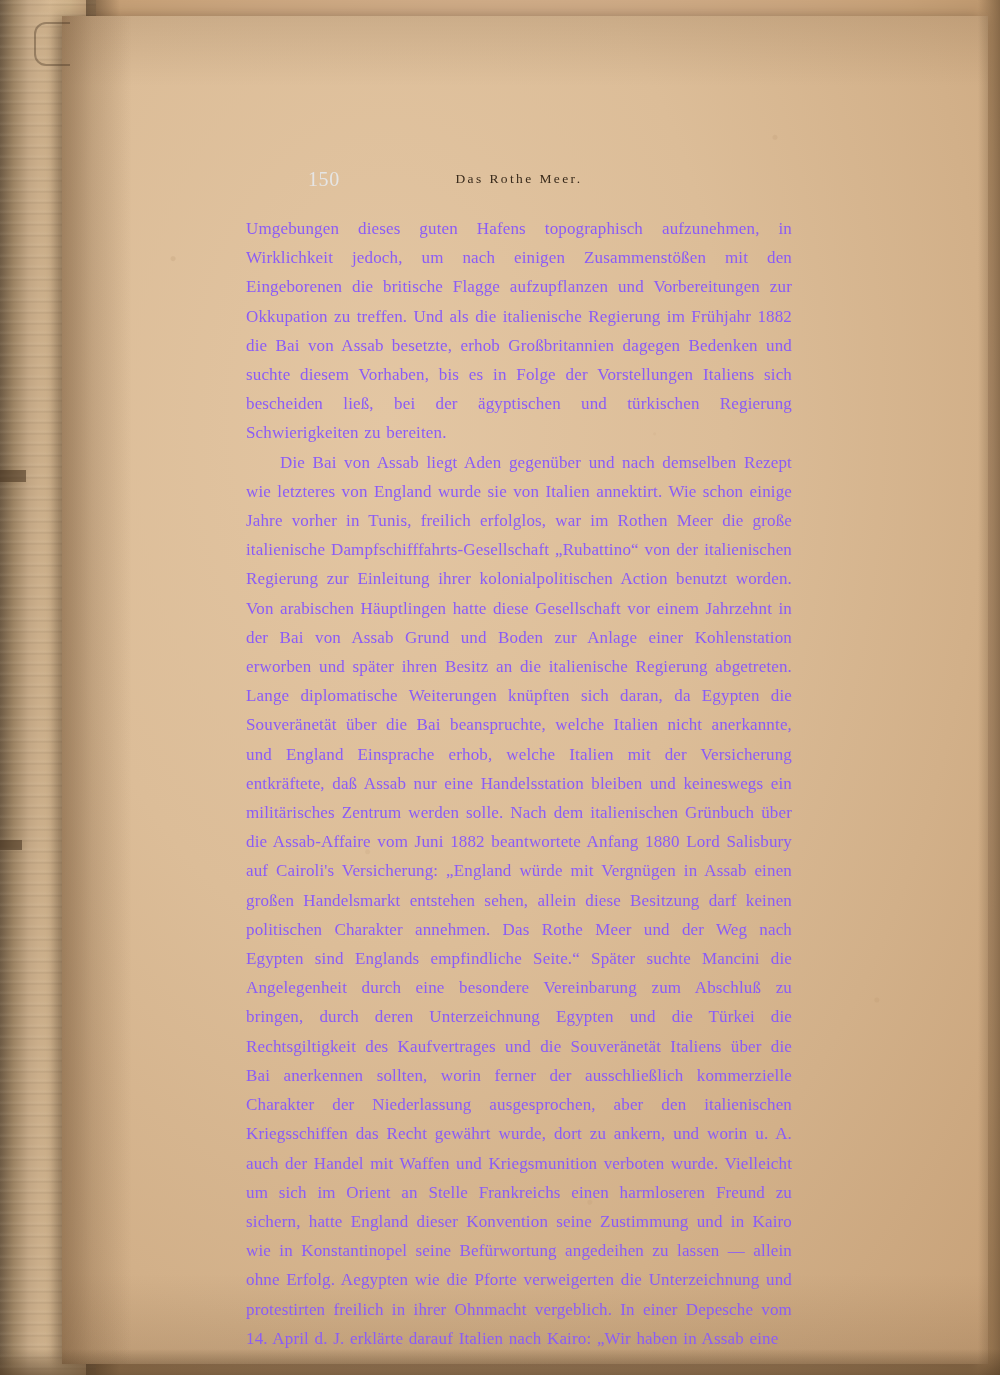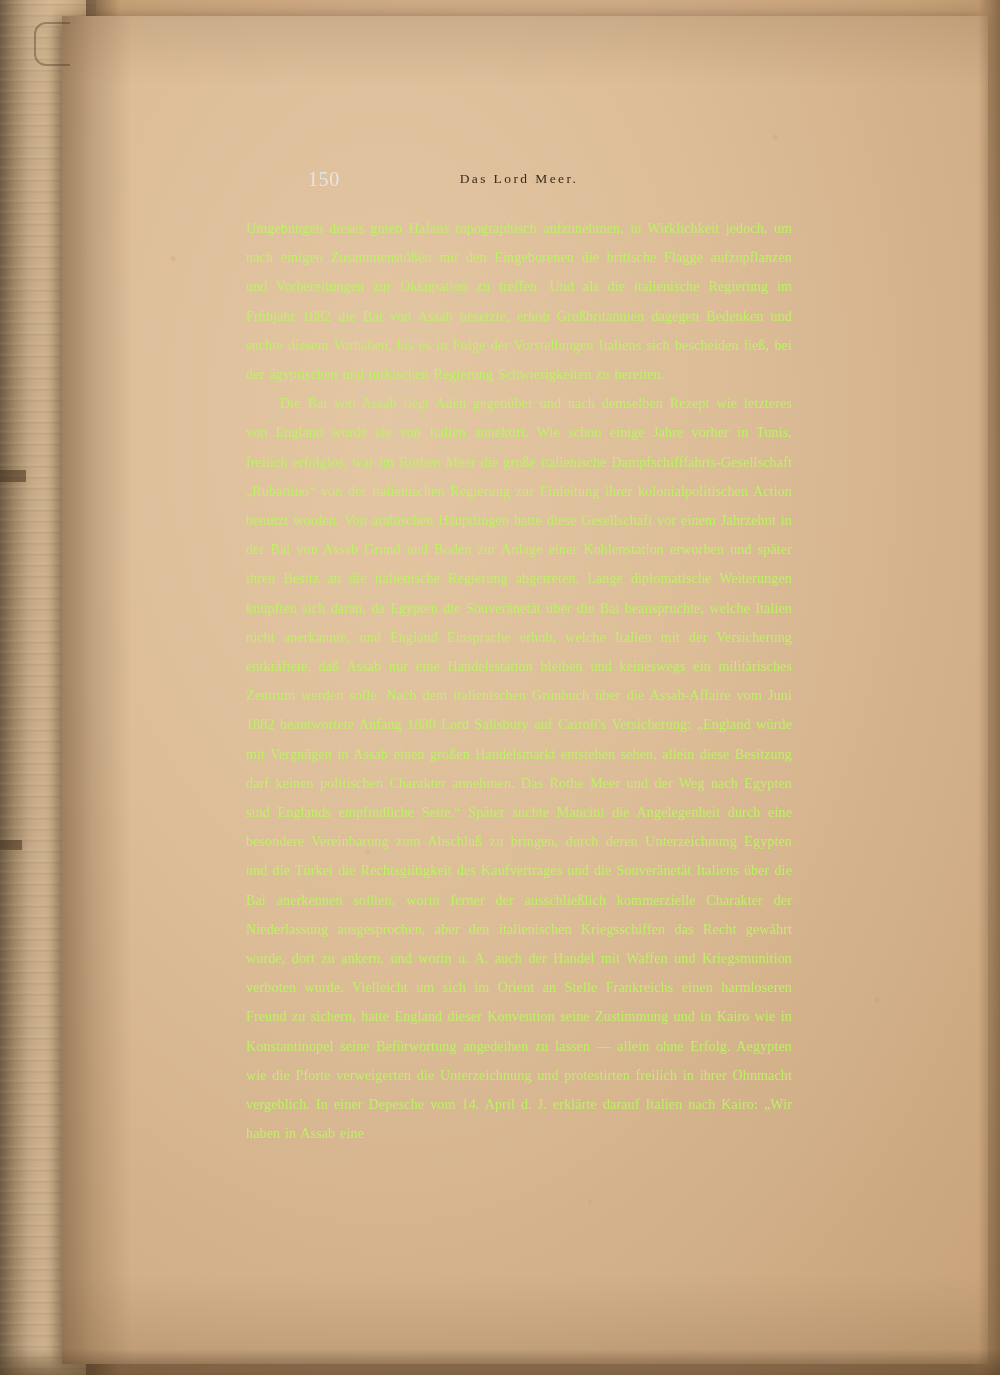--- a/index.html
+++ b/index.html
@@ -139,23 +139,23 @@
   }
   .head-title {
     position: absolute;
     left: 50%;
     transform: translateX(-50%);
     top: 3px;
     white-space: nowrap;
   }
   .body-text {
     margin-top: 20px;
-    font-size: 14px;
+    font-size: 17px;
     line-height: 29.2px;
-    color: #bef264;
+    color: #8b5cf6;
     text-align: justify;
     text-justify: inter-word;
     letter-spacing: .15px;
     word-spacing: 1.2px;
   }
   .body-text p {
     margin: 0;
   }
   .body-text p + p {
     text-indent: 34px;
@@ -193,21 +193,21 @@
   <div class="clip-top"></div>
   <div class="deckle-right"></div>
   <div class="deckle-bottom"></div>
 
   <div class="edge-nick" style="left:0px;top:470px;width:26px;height:12px;"></div>
   <div class="edge-nick" style="left:0px;top:840px;width:22px;height:10px;"></div>
 
   <div class="text-col">
     <div class="running-head">
       <span class="folio">150</span>
-      <span class="head-title sc">Das Lord Meer.</span>
+      <span class="head-title sc">Das Rothe Meer.</span>
     </div>
 
     <div class="body-text">
       <p>Umgebungen dieses guten Hafens topographisch aufzunehmen, in Wirklichkeit jedoch, um nach einigen Zusammenstößen mit den Eingeborenen die britische Flagge aufzupflanzen und Vorbereitungen zur Okkupation zu treffen. Und als die italienische Regierung im Frühjahr 1882 die Bai von Assab besetzte, erhob Großbritannien dagegen Bedenken und suchte diesem Vorhaben, bis es in Folge der Vorstellungen Italiens sich bescheiden ließ, bei der ägyptischen und türkischen Regierung Schwierigkeiten zu bereiten.</p>
       <p>Die Bai von Assab liegt Aden gegenüber und nach demselben Rezept wie letzteres von England wurde sie von Italien annektirt. Wie schon einige Jahre vorher in Tunis, freilich erfolglos, war im Rothen Meer die große italienische Dampfschifffahrts-Gesellschaft „Rubattino“ von der italienischen Regierung zur Einleitung ihrer kolonialpolitischen Action benutzt worden. Von arabischen Häuptlingen hatte diese Gesellschaft vor einem Jahrzehnt in der Bai von Assab Grund und Boden zur Anlage einer Kohlenstation erworben und später ihren Besitz an die italienische Regierung abgetreten. Lange diplomatische Weiterungen knüpften sich daran, da Egypten die Souveränetät über die Bai beanspruchte, welche Italien nicht anerkannte, und England Einsprache erhob, welche Italien mit der Versicherung entkräftete, daß Assab nur eine Handelsstation bleiben und keineswegs ein militärisches Zentrum werden solle. Nach dem italienischen Grünbuch über die Assab-Affaire vom Juni 1882 beantwortete Anfang 1880 Lord Salisbury auf Cairoli's Versicherung: „England würde mit Vergnügen in Assab einen großen Handelsmarkt entstehen sehen, allein diese Besitzung darf keinen politischen Charakter annehmen. Das Rothe Meer und der Weg nach Egypten sind Englands empfindliche Seite.“ Später suchte Mancini die Angelegenheit durch eine besondere Vereinbarung zum Abschluß zu bringen, durch deren Unterzeichnung Egypten und die Türkei die Rechtsgiltigkeit des Kaufvertrages und die Souveränetät Italiens über die Bai anerkennen sollten, worin ferner der ausschließlich kommerzielle Charakter der Niederlassung ausgesprochen, aber den italienischen Kriegsschiffen das Recht gewährt wurde, dort zu ankern, und worin u. A. auch der Handel mit Waffen und Kriegsmunition verboten wurde. Vielleicht um sich im Orient an Stelle Frankreichs einen harmloseren Freund zu sichern, hatte England dieser Konvention seine Zustimmung und in Kairo wie in Konstantinopel seine Befürwortung angedeihen zu lassen — allein ohne Erfolg. Aegypten wie die Pforte verweigerten die Unterzeichnung und protestirten freilich in ihrer Ohnmacht vergeblich. In einer Depesche vom 14. April d. J. erklärte darauf Italien nach Kairo: „Wir haben in Assab eine</p>
     </div>
   </div>
 </div>
 
 </body></html>

